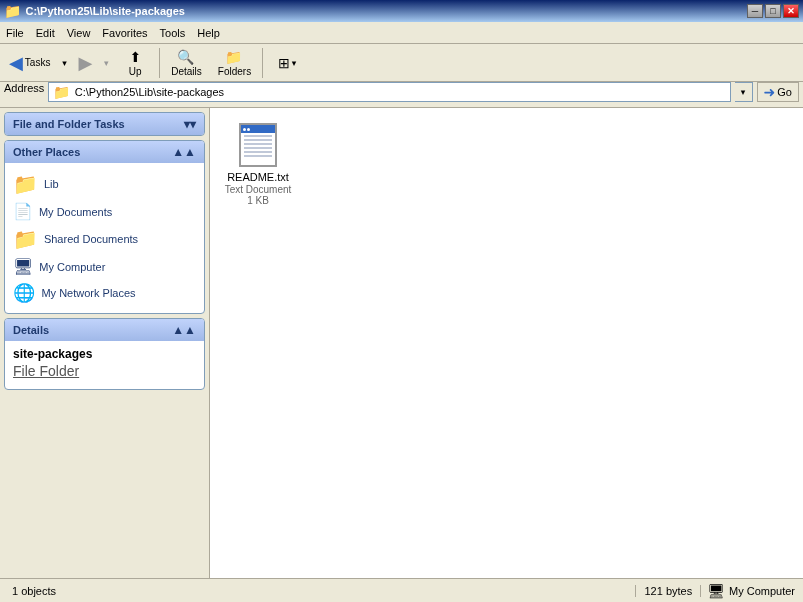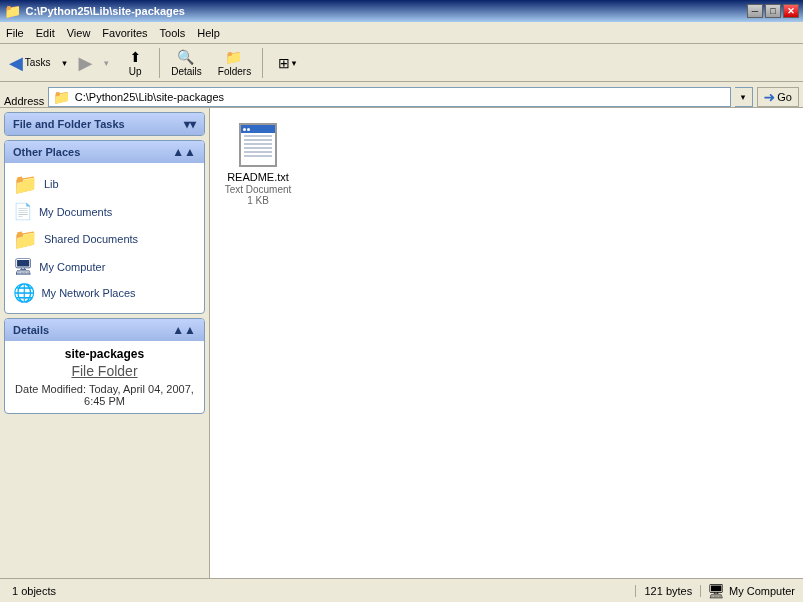--- a/index.html
+++ b/index.html
@@ -112,21 +112,21 @@
       cursor: pointer;
       border: 1px solid transparent;
       font-size: 9px;
     }
 
     
     #address-bar {
       background: #ECE9D8;
       height: 26px;
       display: flex;
-      align-items: flex-end;
+      align-items: flex-start;
       padding: 0 4px;
       gap: 4px;
       border-bottom: 1px solid #ACA899;
     }
     #address-label {
       font-size: 11px;
       color: #000;
       white-space: nowrap;
     }
     #address-field {
@@ -216,21 +216,20 @@
       cursor: pointer;
       color: #1F3A6E;
       text-decoration: none;
       font-size: 11px;
     }
     .panel-link-icon { font-size: 16px; }
 
     
     .details-body {
       padding: 6px 8px;
-      text-align: center;
     }
     .details-name {
       font-weight: bold;
       font-size: 12px;
       margin-bottom: 2px;
     }
     .details-type {
       font-size: 14px;
       color: #555;
       margin-bottom: 4px;
@@ -477,24 +476,20 @@
     </div>
 
     <div class="panel-section">
       <div class="panel-header">
         <span>Details</span>
         <span class="panel-header-arrow">▲▲</span>
       </div>
       <div class="details-body">
         <div class="details-name">site-packages</div>
         <div class="details-type">File Folder</div>
-        <div class="details-date">
-          <span>Date Modified:</span>
-          <span>Today, April 04, 2007, 6:45 PM</span>
-        </div>
       </div>
     </div>
 
   </div>
 
   <div id="content-area">
 
     <div class="file-item">
       <div class="file-icon-container">
         <div class="file-icon-notepad">

